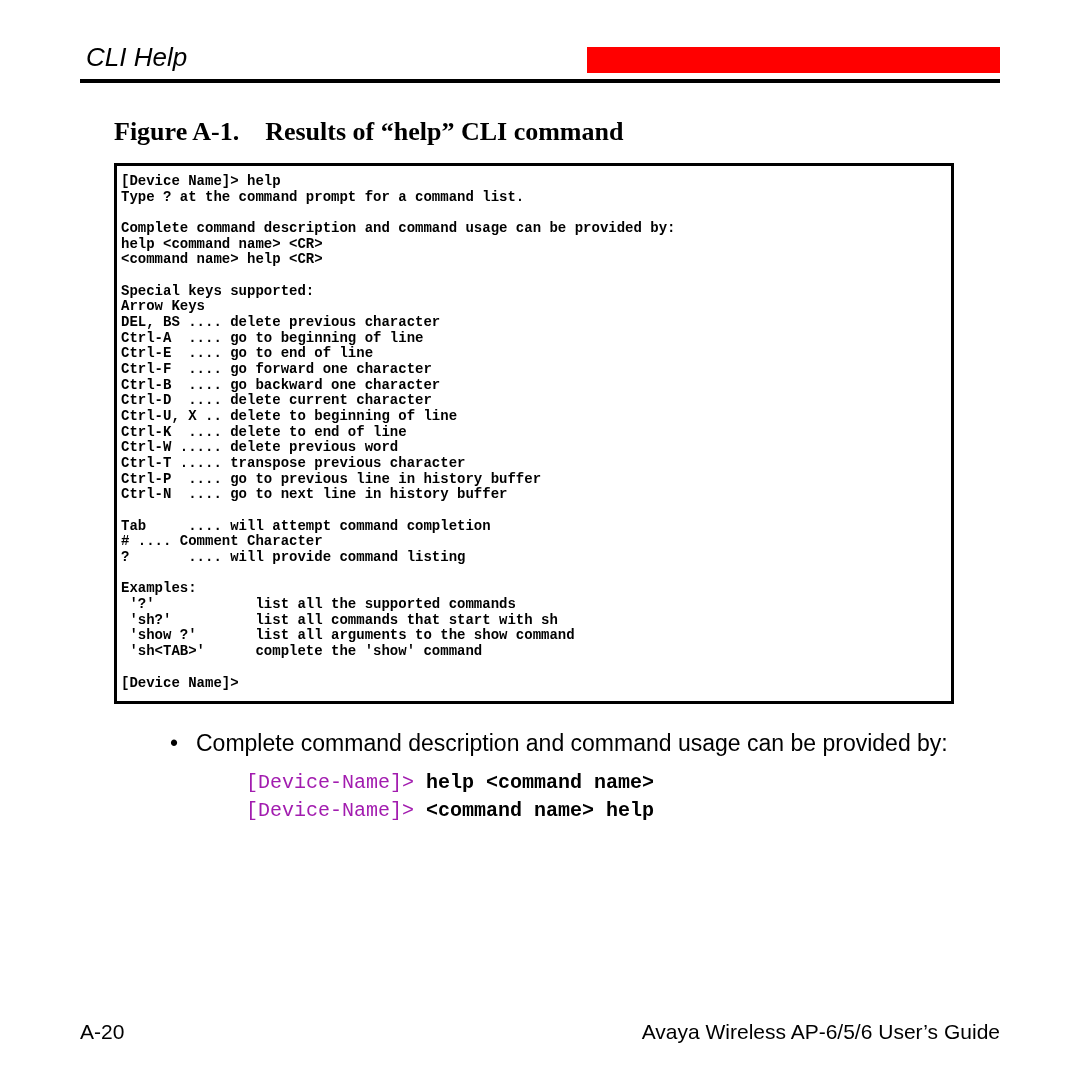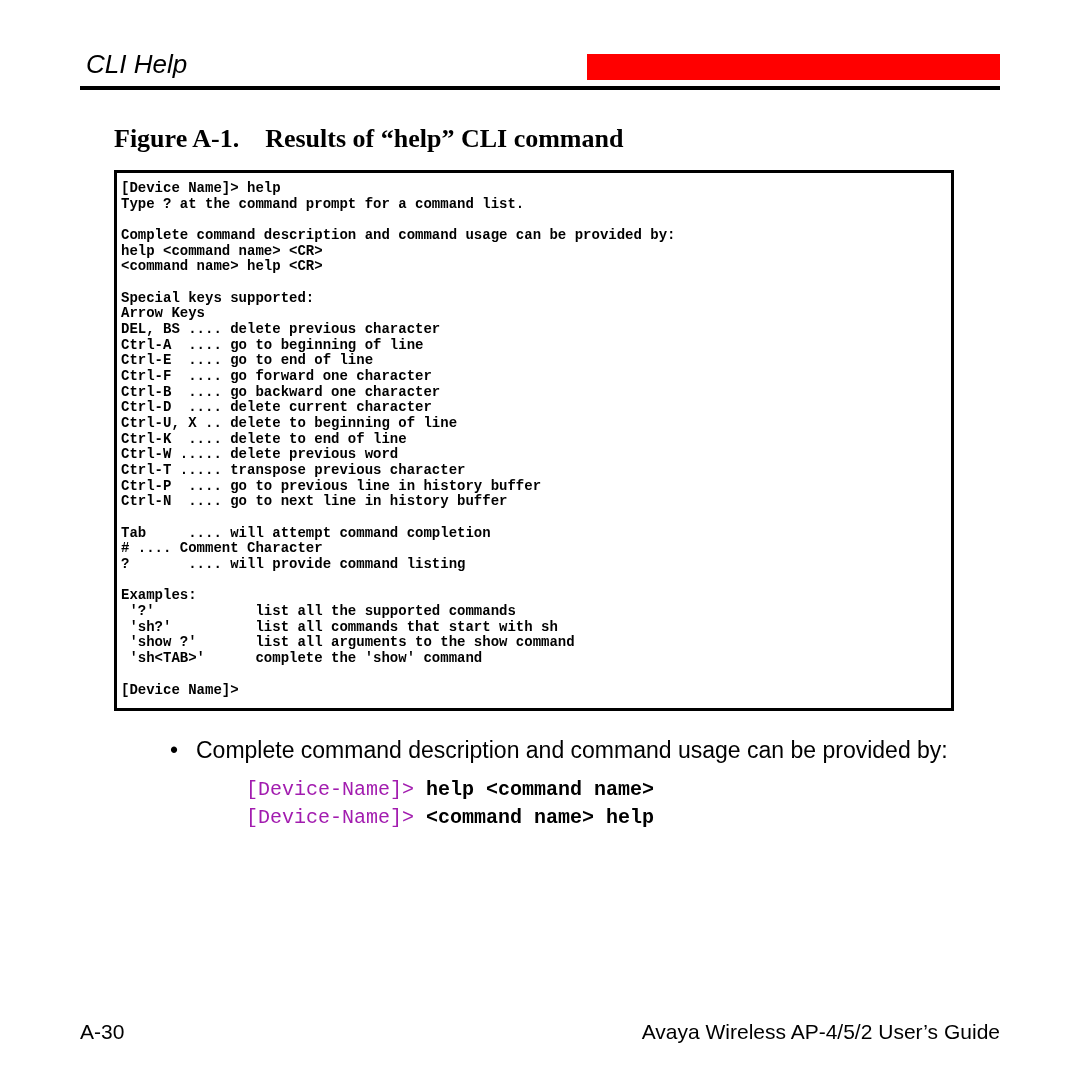--- a/index.html
+++ b/index.html
@@ -6,21 +6,21 @@
   .page{
     width:1080px;height:1080px;
     box-sizing:border-box;
     padding:30px 80px 30px 80px;
     font-family:Arial,Helvetica,sans-serif;
     position:relative;
     color:#000;
   }
   .header-row{
     display:flex;align-items:flex-end;
-    margin-top:19px;
+    margin-top:12px;
   }
   .header-title{
     font-style:italic;font-size:26px;
     flex:0 0 auto;
     padding-left:6px;
   }
   .header-redbar{
     flex:1 1 auto;
     height:26px;
     background:#ff0000;
@@ -125,17 +125,17 @@
       <div>
         <span class="cmd-prompt">[Device-Name]&gt; </span><span class="cmd-bold">help &lt;command name&gt;</span>
       </div>
       <div>
         <span class="cmd-prompt">[Device-Name]&gt; </span><span class="cmd-bold">&lt;command name&gt; help</span>
       </div>
     </div>
   </div>
 
   <div class="footer">
-    <div>A-30</div>
-    <div>Avaya Wireless AP-4/5/2 User’s Guide</div>
+    <div>A-20</div>
+    <div>Avaya Wireless AP-6/5/6 User’s Guide</div>
   </div>
 
 </div>
 
 </body></html>

